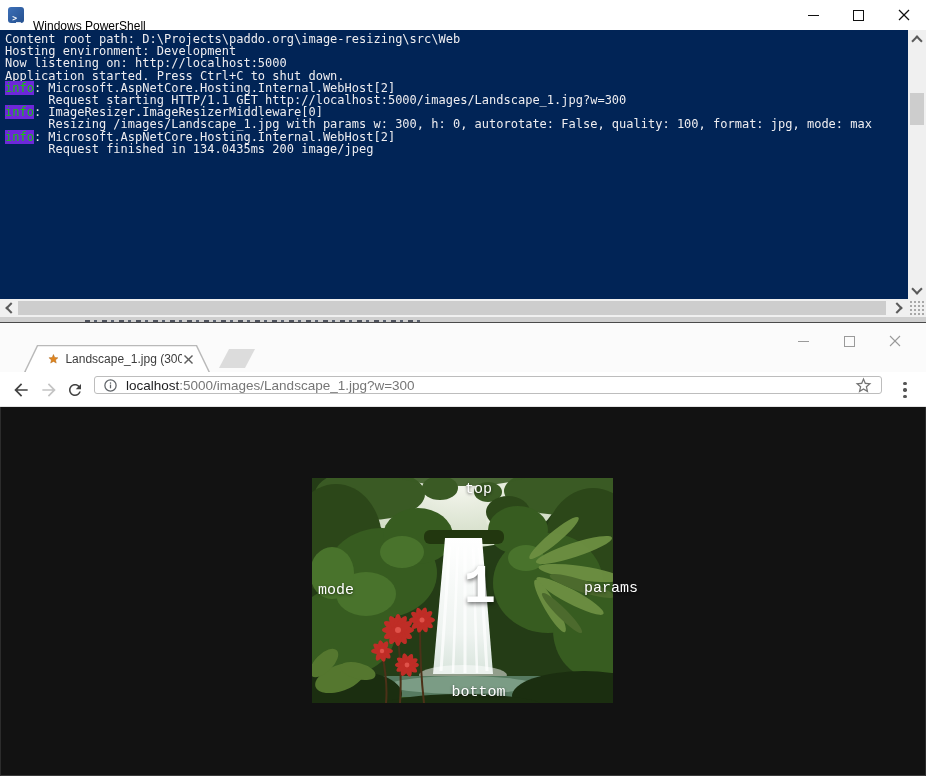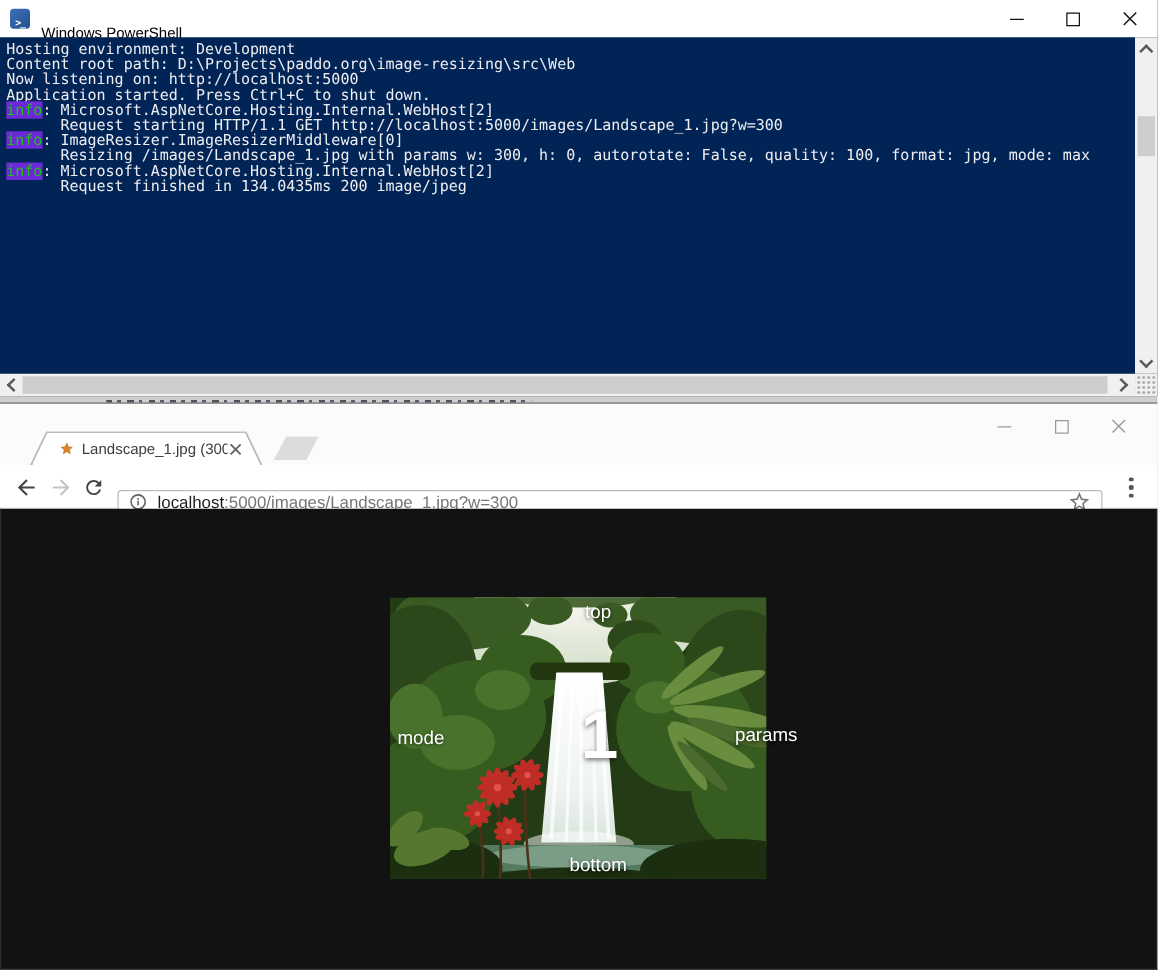--- a/index.html
+++ b/index.html
@@ -62,32 +62,32 @@
   .tab-title{font-size:12px;color:#3c3c3c;white-space:nowrap;overflow:hidden;max-width:118px;
     margin-left:7px;}
   .tab-close{margin-left:auto;display:flex;align-items:center;justify-content:center;width:16px;height:16px;}
   .newtab{position:absolute;left:219px;bottom:4px;width:36px;height:19px;background:#dcdcdc;
     clip-path:polygon(10px 0,100% 0,calc(100% - 10px) 100%,0 100%);}
   .br-toolbar{position:absolute;top:49px;left:0;right:0;height:35px;background:#ffffff;
     border-bottom:1px solid #e4e4e4;box-sizing:border-box;}
   .nav-ic{position:absolute;top:8px;width:20px;height:20px;}
   .omnibox{position:absolute;left:94px;right:44px;top:4px;height:18px;background:#fff;
     border:1px solid #bdbdbd;border-radius:3px;display:flex;align-items:center;
-    padding:0 8px;box-sizing:border-box;margin-top:16px;}
+    padding:0 8px;box-sizing:border-box;}
   .url{font-size:13.5px;margin-left:8px;white-space:nowrap;}
   .url-host{color:#1d1d1f;}
   .url-path{color:#767676;}
   .ob-star{margin-left:auto;}
   .menu-dots{position:absolute;right:12px;top:8px;width:18px;height:20px;display:flex;
     flex-direction:column;align-items:center;justify-content:center;gap:3px;}
   .dot{width:3.4px;height:3.4px;border-radius:50%;background:#555;}
   .br-content{position:absolute;top:84px;left:0;right:0;bottom:0;background:#121212;
     border-left:1px solid #2c2c2c;border-right:1px solid #2c2c2c;border-bottom:1px solid #3a3a3a;
     box-sizing:border-box;}
-  .photo-wrap{position:absolute;left:311px;top:71px;width:333px;height:225px;}
+  .photo-wrap{position:absolute;left:311px;top:71px;width:333px;height:225px;font-family:Liberation Mono, monospace;}
   .ov{position:absolute;color:#ffffff;font-size:15px;text-shadow:0 1px 3px rgba(0,0,0,.65);}
   .ov-top{top:3px;left:50%;transform:translateX(-50%);}
   .ov-left{left:6px;top:104px;}
   .ov-right{right:7px;top:102px;}
   .ov-bottom{bottom:2px;left:50%;transform:translateX(-50%);}
   .ov-center{top:86px;left:50%;transform:translateX(-46%);font-size:54px;font-weight:bold;
     line-height:48px;text-shadow:0 2px 4px rgba(0,0,0,.55);}
 </style>
 </head>
 <body>
@@ -106,22 +106,22 @@
       <div class="win-btn">
         <svg width="12" height="12">
             <line x1="1" y1="1" x2="11" y2="11" class="glyph-x"></line>
             <line x1="11" y1="1" x2="1" y2="11" class="glyph-x"></line>
           </svg>
       </div>
     </div>
   </div>
 
   <div class="ps-console">
+    <div class="ps-line">Content root path: D:\Projects\paddo.org\image-resizing\src\Web</div>
     <div class="ps-line">Hosting environment: Development</div>
-    <div class="ps-line">Content root path: D:\Projects\paddo.org\image-resizing\src\Web</div>
     <div class="ps-line">Now listening on: http://localhost:5000</div>
     <div class="ps-line">Application started. Press Ctrl+C to shut down.</div>
     <div class="ps-line"><span class="ps-info">info</span><span>: Microsoft.AspNetCore.Hosting.Internal.WebHost[2]</span></div>
     <div class="ps-line">      Request starting HTTP/1.1 GET http://localhost:5000/images/Landscape_1.jpg?w=300</div>
     <div class="ps-line"><span class="ps-info">info</span><span>: ImageResizer.ImageResizerMiddleware[0]</span></div>
     <div class="ps-line">      Resizing /images/Landscape_1.jpg with params w: 300, h: 0, autorotate: False, quality: 100, format: jpg, mode: max</div>
     <div class="ps-line"><span class="ps-info">info</span><span>: Microsoft.AspNetCore.Hosting.Internal.WebHost[2]</span></div>
     <div class="ps-line">      Request finished in 134.0435ms 200 image/jpeg</div>
   </div>
 

